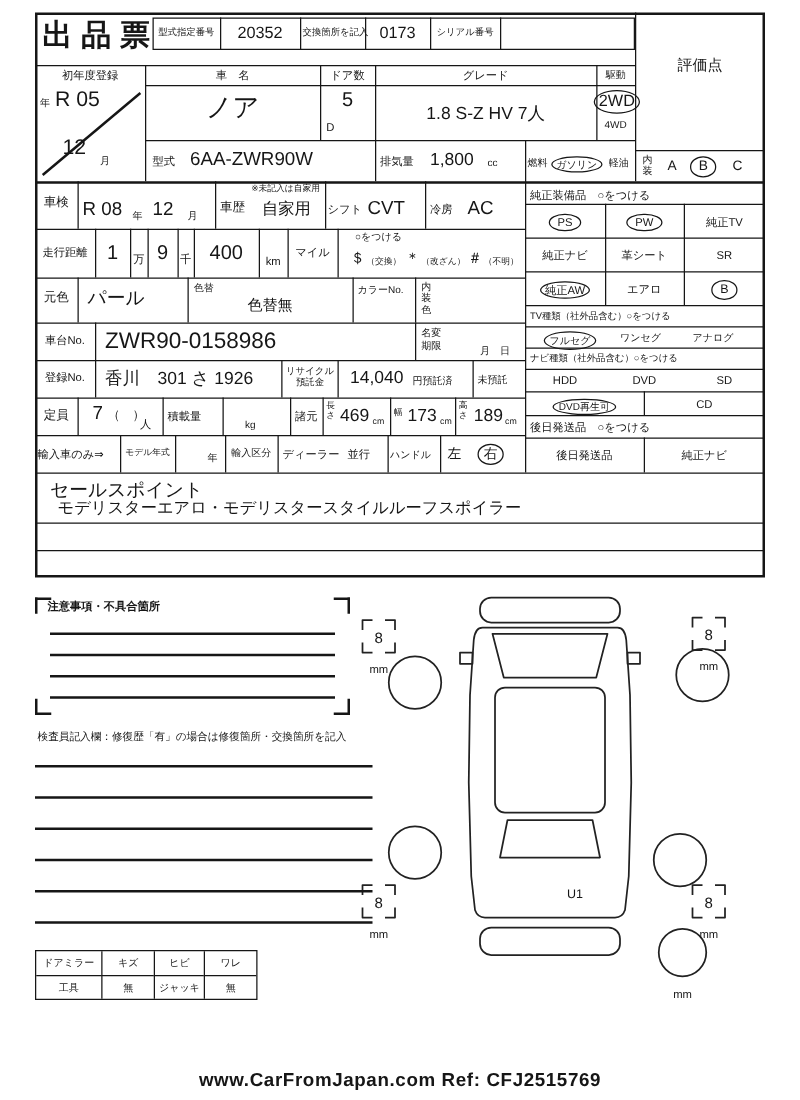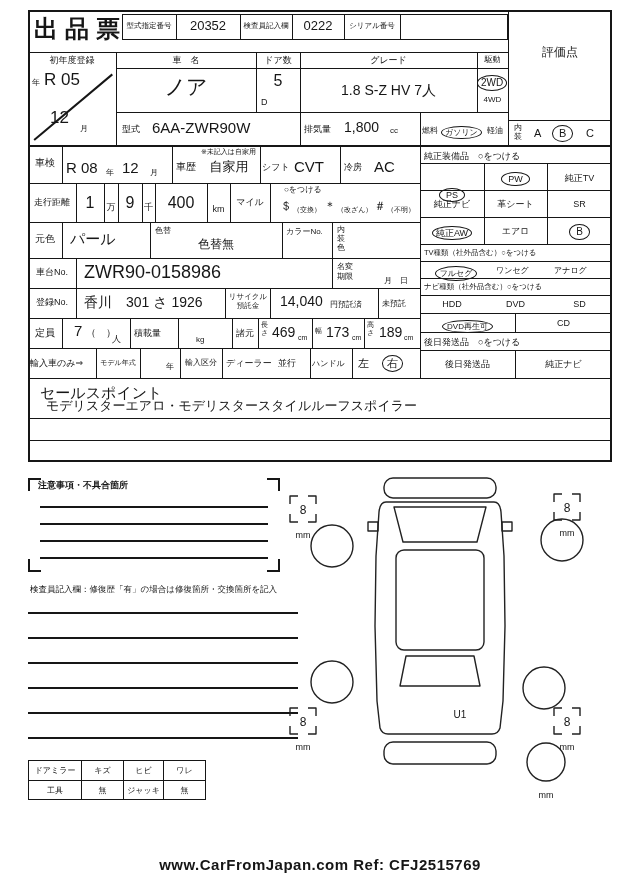--- a/index.html
+++ b/index.html
@@ -29,22 +29,22 @@
 <body>
 
 <div class="page" id="page" style="position:absolute;inset:0">
 
   <div class="outer"></div>
   <div class="minibox"></div>
 
   <div class="t b" style="left:34px;top:15px;font-size:24px;letter-spacing:7px">出品票</div>
   <div class="t c" style="left:124px;top:22px;width:50px;font-size:7.5px">型式指定番号</div>
   <div class="t c" style="left:176px;top:19px;width:64px;font-size:13px">20352</div>
-  <div class="t c" style="left:242px;top:22px;width:48px;font-size:7.5px">検査員記入欄</div>
-  <div class="t c" style="left:292px;top:19px;width:52px;font-size:13px">0222</div>
+  <div class="t c" style="left:242px;top:22px;width:48px;font-size:7.5px">交換箇所を記入</div>
+  <div class="t c" style="left:292px;top:19px;width:52px;font-size:13px">0173</div>
   <div class="t c" style="left:346px;top:22px;width:52px;font-size:7.5px">シリアル番号</div>
   <div class="t c" style="left:508px;top:46px;width:104px;font-size:12px">評価点</div>
   <div class="t vtext" style="left:514px;top:124px;width:9px;font-size:8px">内装</div>
   <div class="t" style="left:534px;top:127px;font-size:11px">A</div>
   <div class="t" style="left:552px;top:123px"><span class="circ" style="font-size:11px">B</span></div>
   <div class="t" style="left:586px;top:127px;font-size:11px">C</div>
 
   <div class="t c" style="left:28px;top:55px;width:88px;font-size:9px">初年度登録</div>
   <div class="t" style="left:32px;top:78px;font-size:8px">年</div>
   <div class="t" style="left:44px;top:70px;font-size:17px">R 05</div>
@@ -52,21 +52,21 @@
   <div class="t" style="left:50px;top:108px;font-size:17px">12</div>
   <div class="t" style="left:80px;top:124px;font-size:8px">月</div>
   <div class="t c" style="left:116px;top:55px;width:140px;font-size:9px">車　名</div>
   <div class="t c" style="left:116px;top:75px;width:140px;font-size:21px">ノア</div>
   <div class="t c" style="left:256px;top:55px;width:44px;font-size:9px">ドア数</div>
   <div class="t c" style="left:256px;top:72px;width:44px;font-size:16px">5</div>
   <div class="t" style="left:261px;top:97px;font-size:9px">D</div>
   <div class="t c" style="left:300px;top:55px;width:177px;font-size:9px">グレード</div>
   <div class="t c" style="left:300px;top:82px;width:177px;font-size:14px">1.8 S-Z HV 7人</div>
   <div class="t c" style="left:477px;top:55px;width:31px;font-size:8px">駆動</div>
-  <div class="t c" style="left:475px;top:72px;width:34px"><span class="circ" style="font-size:10px;padding:1px 3px">2WD</span></div>
+  <div class="t c" style="left:475px;top:72px;width:34px"><span class="circ" style="font-size:13px;padding:1px 3px">2WD</span></div>
   <div class="t c" style="left:477px;top:95px;width:31px;font-size:8px">4WD</div>
   <div class="t" style="left:122px;top:124px;font-size:9px">型式</div>
   <div class="t" style="left:152px;top:119px;font-size:15px">6AA-ZWR90W</div>
   <div class="t" style="left:304px;top:124px;font-size:9px">排気量</div>
   <div class="t" style="left:344px;top:119px;font-size:14px">1,800</div>
   <div class="t" style="left:390px;top:126px;font-size:8px">cc</div>
   <div class="t" style="left:422px;top:126px;font-size:8px">燃料</div>
   <div class="t" style="left:441px;top:121px"><span class="circ" style="font-size:8px;padding:1px 3px">ガソリン</span></div>
   <div class="t" style="left:487px;top:126px;font-size:8px">軽油</div>
 
@@ -142,21 +142,21 @@
   <div class="t" style="left:226px;top:358px;font-size:9px">ディーラー</div>
   <div class="t" style="left:278px;top:358px;font-size:9px">並行</div>
   <div class="t" style="left:312px;top:359px;font-size:8px">ハンドル</div>
   <div class="t" style="left:358px;top:357px;font-size:11px">左</div>
   <div class="t" style="left:382px;top:353px"><span class="circ" style="font-size:11px;padding:1px 4px">右</span></div>
 
   <div class="t" style="left:40px;top:384px;font-size:15px">セールスポイント</div>
   <div class="t" style="left:46px;top:399px;font-size:13px">モデリスターエアロ・モデリスタースタイルルーフスポイラー</div>
 
   <div class="t" style="left:424px;top:151px;font-size:9px">純正装備品　○をつける</div>
-  <div class="t c" style="left:420px;top:184px;width:64px"><span class="circ" style="font-size:9px">PS</span></div>
+  <div class="t c" style="left:420px;top:168px;width:64px"><span class="circ" style="font-size:9px">PS</span></div>
   <div class="t c" style="left:484px;top:168px;width:63px"><span class="circ" style="font-size:9px">PW</span></div>
   <div class="t c" style="left:547px;top:173px;width:65px;font-size:9px">純正TV</div>
   <div class="t c" style="left:420px;top:199px;width:64px;font-size:9px">純正ナビ</div>
   <div class="t c" style="left:484px;top:199px;width:63px;font-size:9px">革シート</div>
   <div class="t c" style="left:547px;top:199px;width:65px;font-size:9px">SR</div>
   <div class="t c" style="left:420px;top:222px;width:64px"><span class="circ" style="font-size:9px;padding:1px 3px">純正AW</span></div>
   <div class="t c" style="left:484px;top:226px;width:63px;font-size:9px">エアロ</div>
   <div class="t c" style="left:547px;top:221px;width:65px"><span class="circ" style="font-size:10px">B</span></div>
   <div class="t" style="left:424px;top:249px;font-size:7.5px">TV種類（社外品含む）○をつける</div>
   <div class="t c" style="left:420px;top:262px;width:72px"><span class="circ" style="font-size:8px;padding:2px 4px">フルセグ</span></div>

